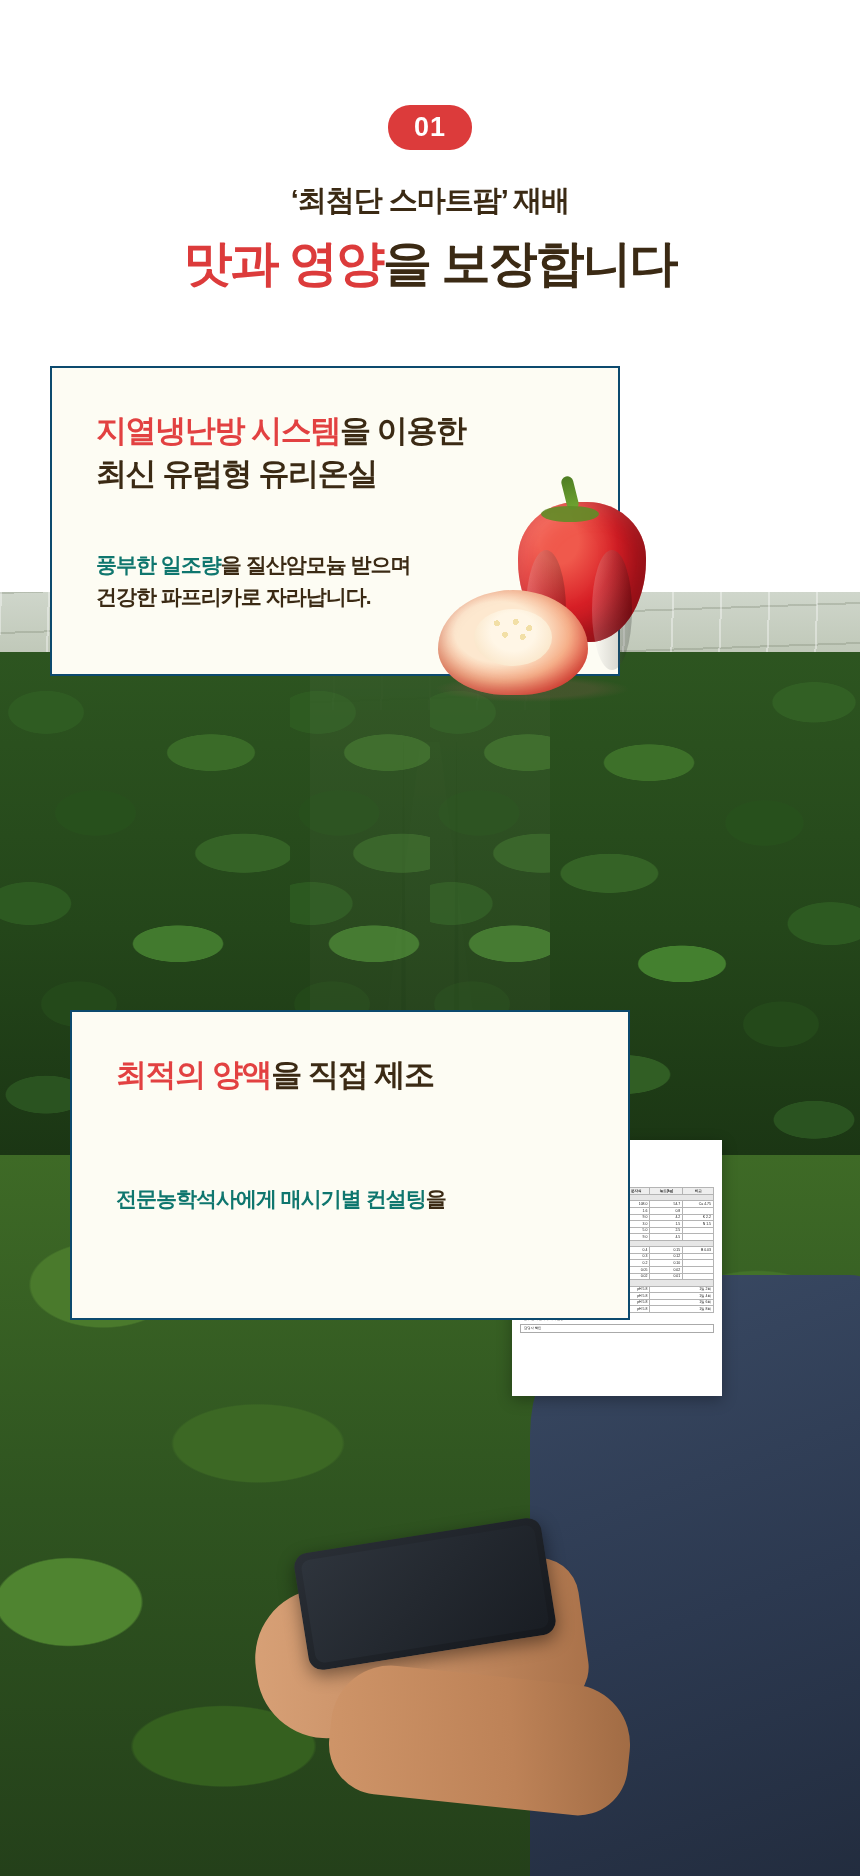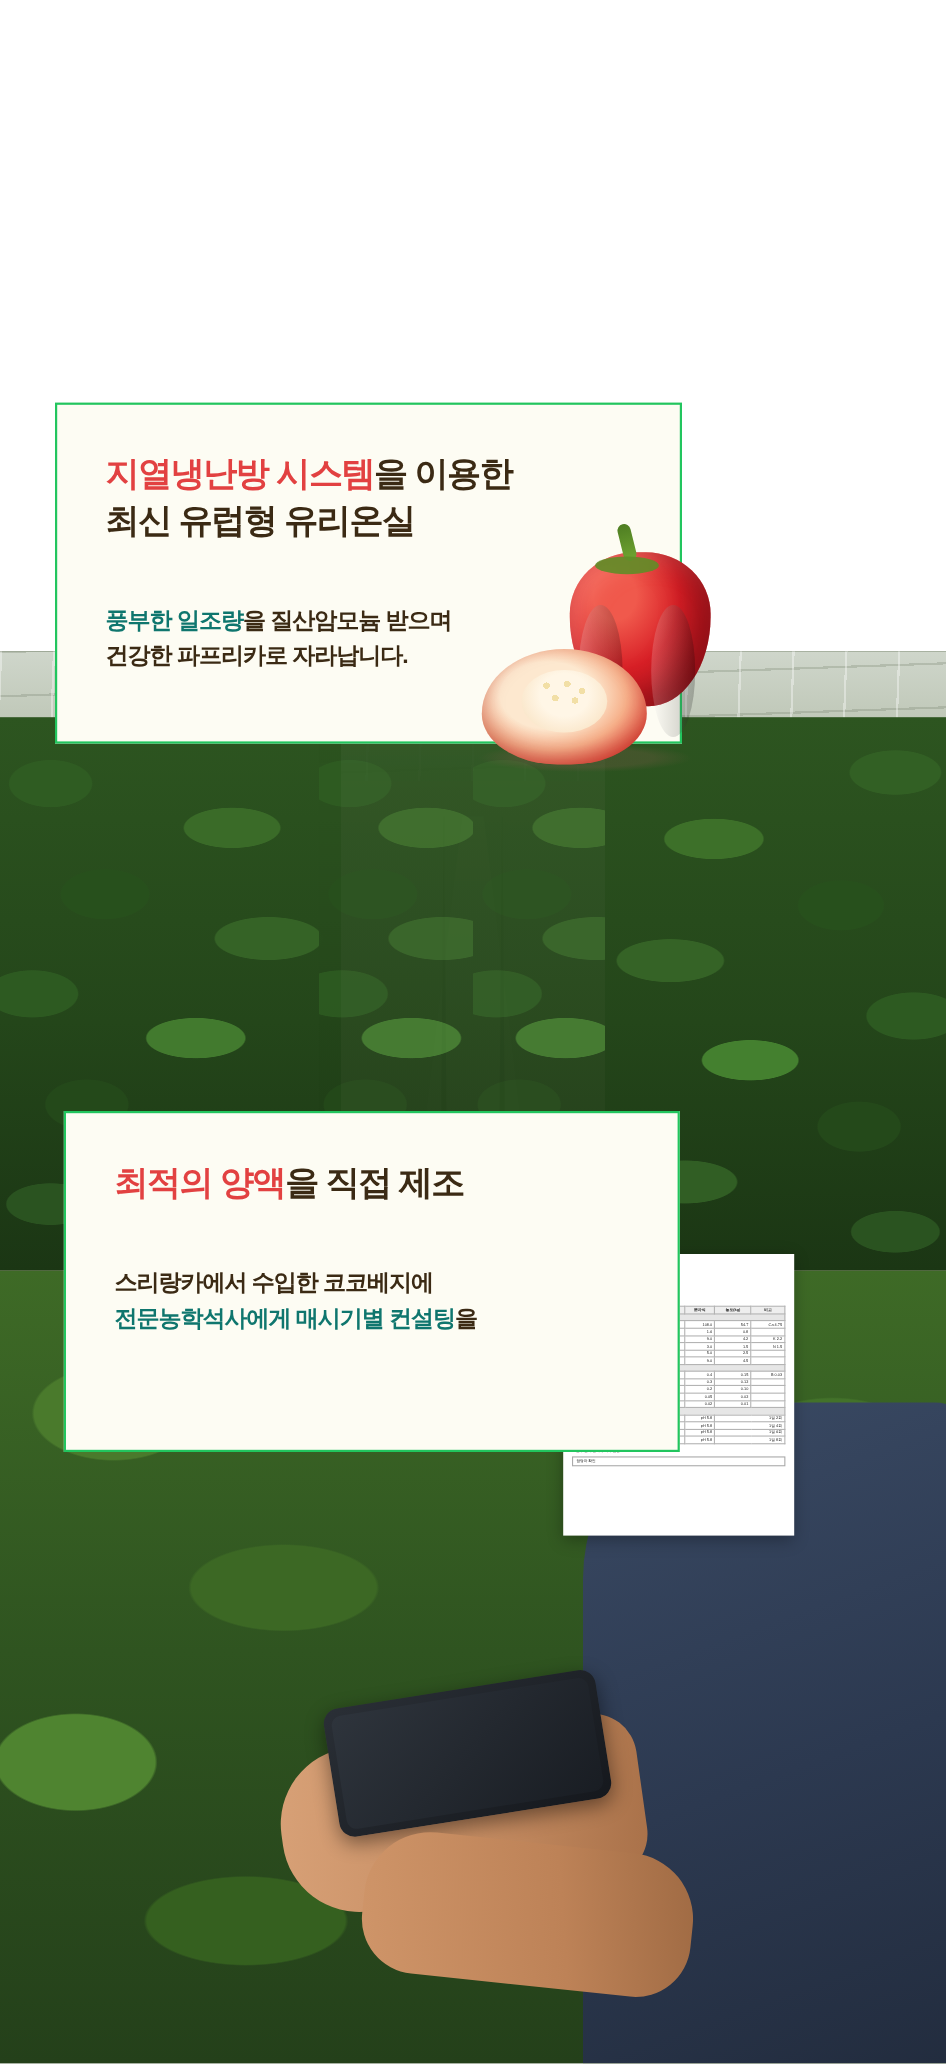--- a/index.html
+++ b/index.html
@@ -94,21 +94,21 @@
       radial-gradient(ellipse 78px 32px at 22% 84%, #315e24 0 60%, rgba(0,0,0,0) 62%),
       radial-gradient(ellipse 64px 30px at 80% 93%, #2a5320 0 62%, rgba(0,0,0,0) 64%),
       linear-gradient(180deg,#2d5520 0%, #24461a 55%, #1b3614 100%);
   }
   .foliage.mid-l { left:290px; width:140px; opacity:.95; }
   .foliage.mid-r { right:290px; width:140px; opacity:.95; }
 
   
   .card {
     position:absolute; background:#FDFCF3;
-    border:2px solid #22c55e;
+    border:2px solid #0c4a6e;
     padding:42px 0 40px 44px;
   }
   .card-1 { left:50px; top:366px; width:570px; height:310px; z-index:5; }
   .card h2 {
     font-size:31px; font-weight:bold; color:#3B2A14;
     letter-spacing:-1.4px; line-height:1.38;
   }
   .card h2 .em { color:#E24141; }
   .card p {
     margin-top:22px; font-size:21px; font-weight:bold;
@@ -231,27 +231,32 @@
   .doc-table td, .doc-table th {
     border:.5px solid #b4b4b4; font-size:3.5px; padding:.6px 2px;
     color:#222; line-height:1.25; white-space:nowrap; font-weight:normal;
   }
   .doc-table th { background:#eeeeee; font-weight:bold; text-align:center; }
   .doc-table td.n { text-align:right; }
   .doc-table tr.sec td { background:#e6e6e6; font-weight:bold; }
   .doc-foot { margin-top:4px; font-size:3.3px; color:#444; }
   .doc-box { border:.5px solid #aaa; padding:1.5px 3px; font-size:3.3px; margin-top:3px; }
 
-  .card-2 { left:58px; top:1010px; width:560px; height:310px; z-index:9; }
+  .card-2 { left:70px; top:1010px; width:560px; height:310px; z-index:9; }
 </style>
 </head>
 <body>
 
 <div class="page">
 
+  <div class="hero-head">
+    <div class="badge">01</div>
+    <div class="subtitle">‘최첨단 스마트팜’ 재배</div>
+    <div class="headline"><span class="em">맛과 영양</span><span>을 보장합니다</span></div>
+  </div>
 
   <div class="photo-band">
     <div class="gh-sky"></div>
     <div class="gh-frame"></div>
     <div class="gh-floor"></div>
     <div class="gh-aisle"></div>
     <div class="gh-rail l"></div>
     <div class="gh-rail r"></div>
     <div class="foliage left"></div>
     <div class="foliage mid-l"></div>
@@ -422,16 +427,16 @@
           </tr>
         </tbody>
     </table>
 
     <div class="doc-foot">※ 원수 분석 결과에 따라 조정</div>
     <div class="doc-box">담당자 확인</div>
   </div>
 
   <div class="card card-2">
     <h2><span class="em">최적의 양액</span><span>을 직접 제조</span></h2>
-    <p><br><span>스리랑카에서 수입한 코코베지에</span><br><span class="em">전문농학석사에게 매시기별 컨설팅</span><span>을</span><br></p>
+    <p><br><br><span class="em">전문농학석사에게 매시기별 컨설팅</span><span>을</span><br></p>
   </div>
 
 </div>
 
 </body></html>

